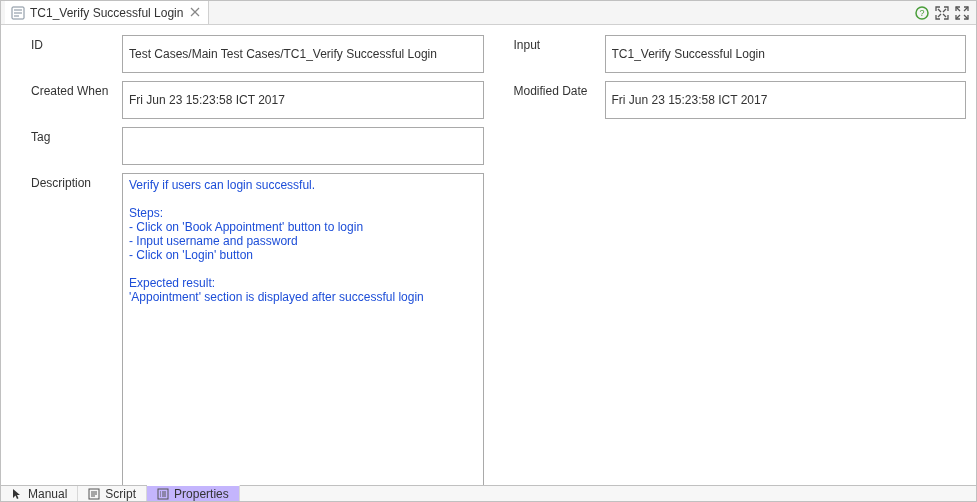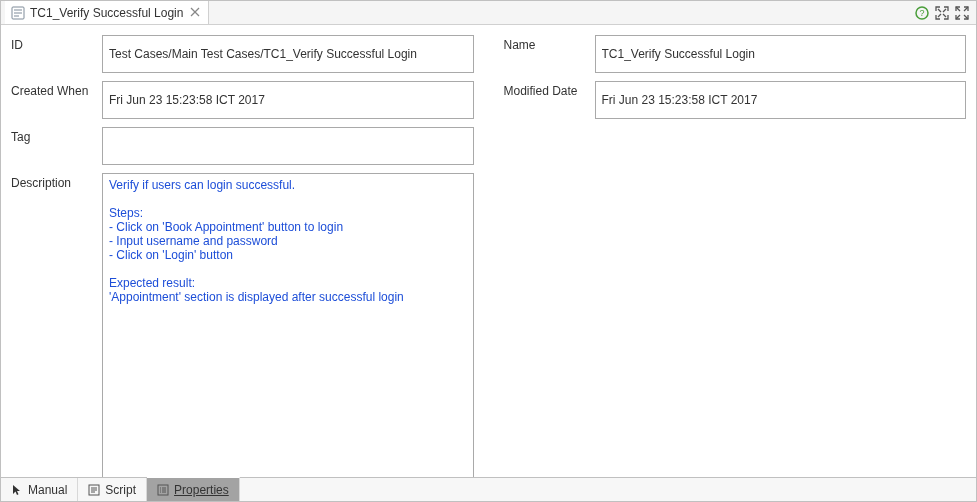--- a/index.html
+++ b/index.html
@@ -43,20 +43,21 @@
   .titlebar .btn { width: 20px; height: 20px; display:flex; align-items:center; justify-content:center; cursor:pointer; }
   .titlebar .btn svg { display:block; }
 
   
   .form-body {
     flex: 1;
     display: flex;
     gap: 30px;
     padding: 10px 10px 8px 10px;
     overflow: hidden;
+    margin-left: 20px;
   }
   .col {
     display: grid;
     grid-template-columns: 85px 1fr;
     column-gap: 6px;
     row-gap: 8px;
     align-content: start;
     flex: 1;
     min-width: 0;
   }
@@ -95,40 +96,39 @@
   
   .textarea::-webkit-scrollbar { width: 16px; }
   .textarea::-webkit-scrollbar-track { background: #f0f0f0; }
   .textarea::-webkit-scrollbar-thumb { background: #c9c9c9; }
   .textarea::-webkit-scrollbar-button { height: 16px; background: #f0f0f0; }
 
   
   .tabstrip {
     display: flex;
     align-items: stretch;
-    height: 24px;
+    height: 16px;
     border-top: 1px solid #c0c0c0;
     background: #f7f7f7;
     user-select: none;
   }
   .tabstrip .btab {
     display: flex;
     align-items: center;
     gap: 5px;
     padding: 0 10px;
     border-right: 1px solid #d8d8d8;
     cursor: pointer;
     font-size: 12px;
     color: #333;
   }
   .tabstrip .btab.active {
-    background: #a3a3a3;
+    background: #c4b5fd;
     border-top: 1px solid #fff;
     margin-top: -1px;
-    text-decoration: underline;
   }
   .tabstrip .btab svg { display:block; }
 </style>
 </head>
 <body>
 
 <div class="titlebar">
   <div class="tab">
     <span class="tab-icon">
       <svg width="14" height="14" viewBox="0 0 14 14">
@@ -199,21 +199,21 @@
 - Click on 'Book Appointment' button to login
 - Input username and password
 - Click on 'Login' button
 
 Expected result:
 'Appointment' section is displayed after successful login</textarea>
     </div>
   </div>
 
   <div class="col">
-    <div class="lbl">Name</div>
+    <div class="lbl">Input</div>
     <input class="input" type="text" value="TC1_Verify Successful Login" style="">
 
     <div class="lbl">Modified Date</div>
     <input class="input" type="text" value="Fri Jun 23 15:23:58 ICT 2017" style="">
 
     <div class="lbl">&nbsp;</div>
     <div style="height:22px"></div>
 
   </div>
 

